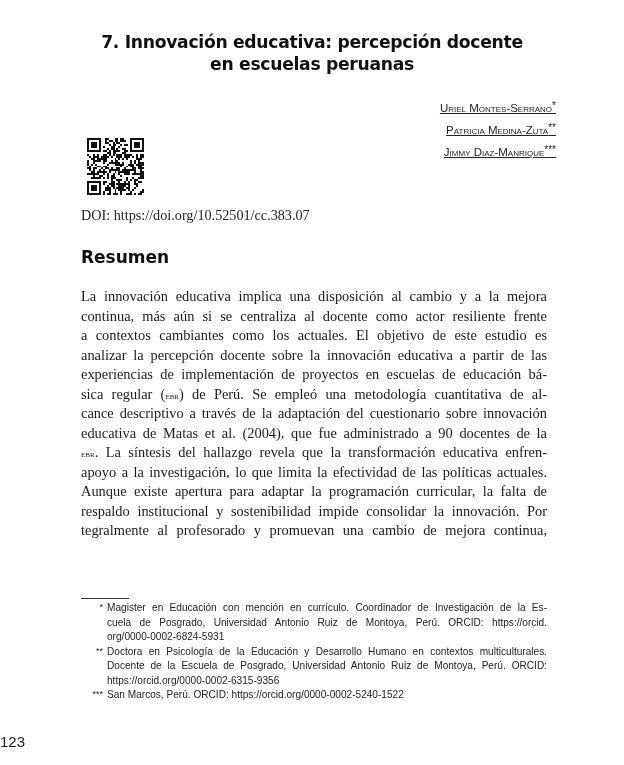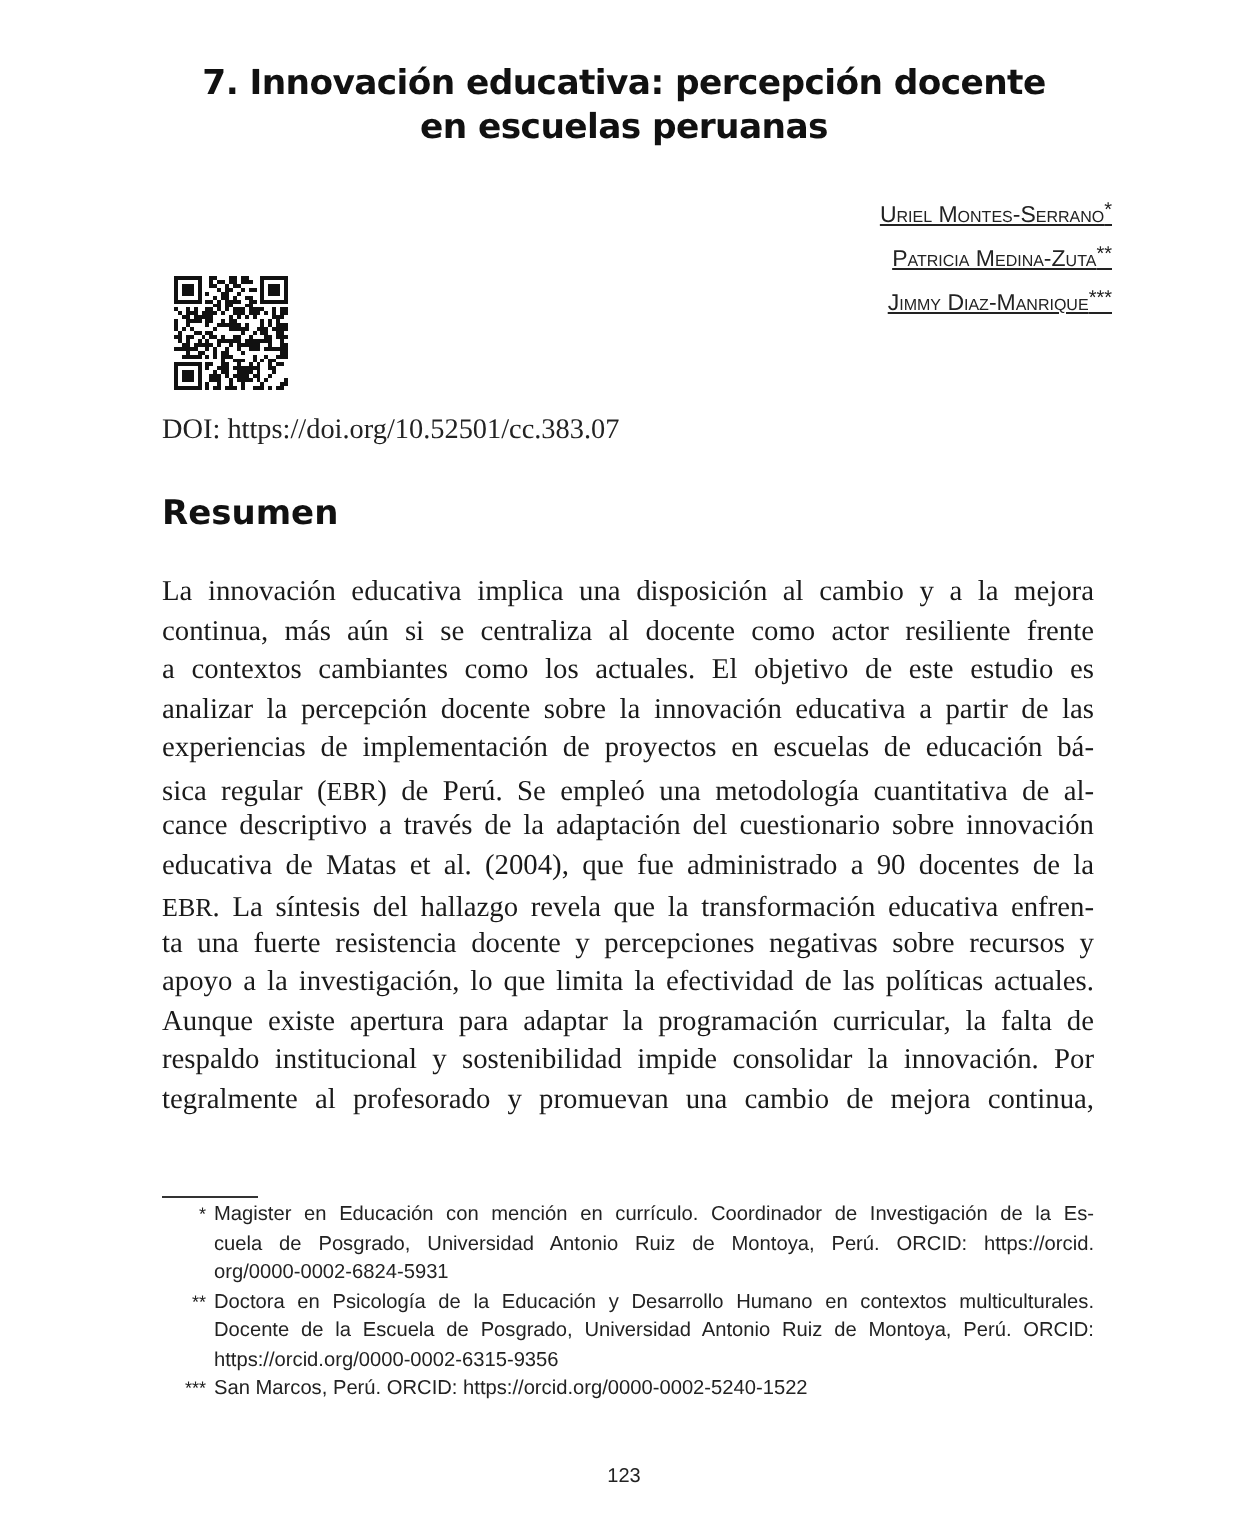--- a/index.html
+++ b/index.html
@@ -26,33 +26,33 @@
   }
   .resumen-heading {
     position: absolute; left: 81px; top: 247px;
     font-family: "DejaVu Sans", sans-serif; font-weight: bold; font-size: 17px; color: #111;
   }
   .abstract {
     position: absolute; left: 81px; top: 287px; width: 466px;
     font-family: "Liberation Serif", serif; font-size: 14.4px; line-height: 19.5px; color: #1a1a1a;
   }
   .abstract .line { white-space: nowrap; text-align: justify; text-align-last: justify; display: block; height: 19.5px; }
-  .abstract .sc { font-variant: small-caps; text-transform: lowercase; font-size: 18px; }
+  .abstract .sc { font-variant: small-caps; text-transform: lowercase; font-size: 10px; }
   .fn-rule { position: absolute; left: 81px; top: 598px; width: 48px; border-top: 1px solid #333; }
   .footnotes {
     position: absolute; left: 81px; top: 601px; width: 466px;
     font-family: "Liberation Sans", sans-serif; font-size: 10.1px; line-height: 14.5px; color: #222;
   }
   .fn { position: relative; padding-left: 26px; margin-bottom: 0; }
   .fn .mark { position: absolute; left: 0; width: 22px; text-align: right; font-size: 9px; top: -1px; }
   .fn .fl { display: block; white-space: nowrap; text-align: justify; text-align-last: justify; height: 14.5px; }
   .fn .fl.last { text-align-last: left; }
   .page-number {
-    position: absolute; left: 0; width: 624px; top: 733px; text-align: center;
-    font-family: "Liberation Sans", sans-serif; font-size: 10px; color: #222;
+    position: absolute; left: 0; width: 624px; top: 733px; text-align: left;
+    font-family: "Liberation Sans", sans-serif; font-size: 15px; color: #222;
   }
 </style>
 </head>
 <body>
 
 <div class="page">
 
   <div class="title">
     <div>7. Innovación educativa: percepción docente</div>
     <div>en escuelas peruanas</div>
@@ -414,21 +414,20 @@
   <div class="abstract">
     <span class="line">La innovación educativa implica una disposición al cambio y a la mejora</span>
     <span class="line">continua, más aún si se centraliza al docente como actor resiliente frente</span>
     <span class="line">a contextos cambiantes como los actuales. El objetivo de este estudio es</span>
     <span class="line">analizar la percepción docente sobre la innovación educativa a partir de las</span>
     <span class="line">experiencias de implementación de proyectos en escuelas de educación bá-</span>
     <span class="line"><span>sica regular (</span><span class="sc">EBR</span><span>) de Perú. Se empleó una metodología cuantitativa de al-</span></span>
     <span class="line">cance descriptivo a través de la adaptación del cuestionario sobre innovación</span>
     <span class="line">educativa de Matas et al. (2004), que fue administrado a 90 docentes de la</span>
     <span class="line"><span></span><span class="sc">EBR</span><span>. La síntesis del hallazgo revela que la transformación educativa enfren-</span></span>
-    <span class="line">ta una fuerte resistencia docente y percepciones negativas sobre recursos y</span>
     <span class="line">apoyo a la investigación, lo que limita la efectividad de las políticas actuales.</span>
     <span class="line">Aunque existe apertura para adaptar la programación curricular, la falta de</span>
     <span class="line">respaldo institucional y sostenibilidad impide consolidar la innovación. Por</span>
     <span class="line">tegralmente al profesorado y promuevan una cambio de mejora continua,</span>
   </div>
 
   <div class="fn-rule"></div>
 
   <div class="footnotes">
     <div class="fn">

